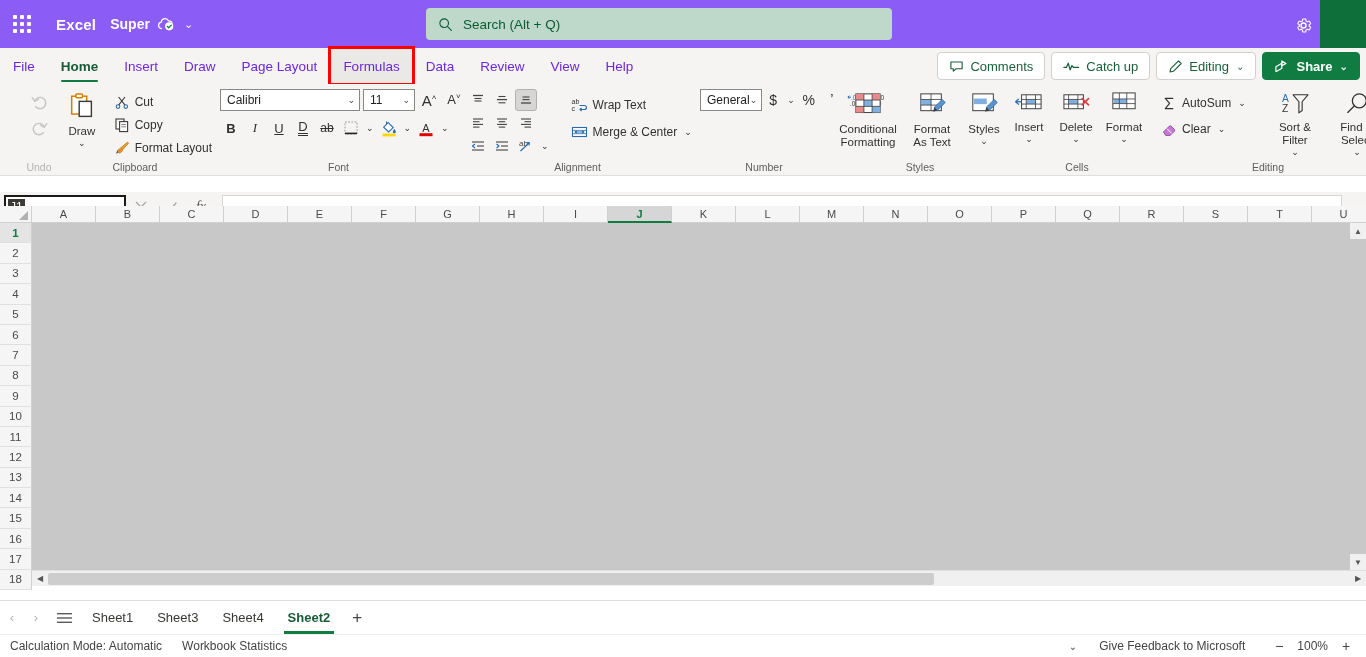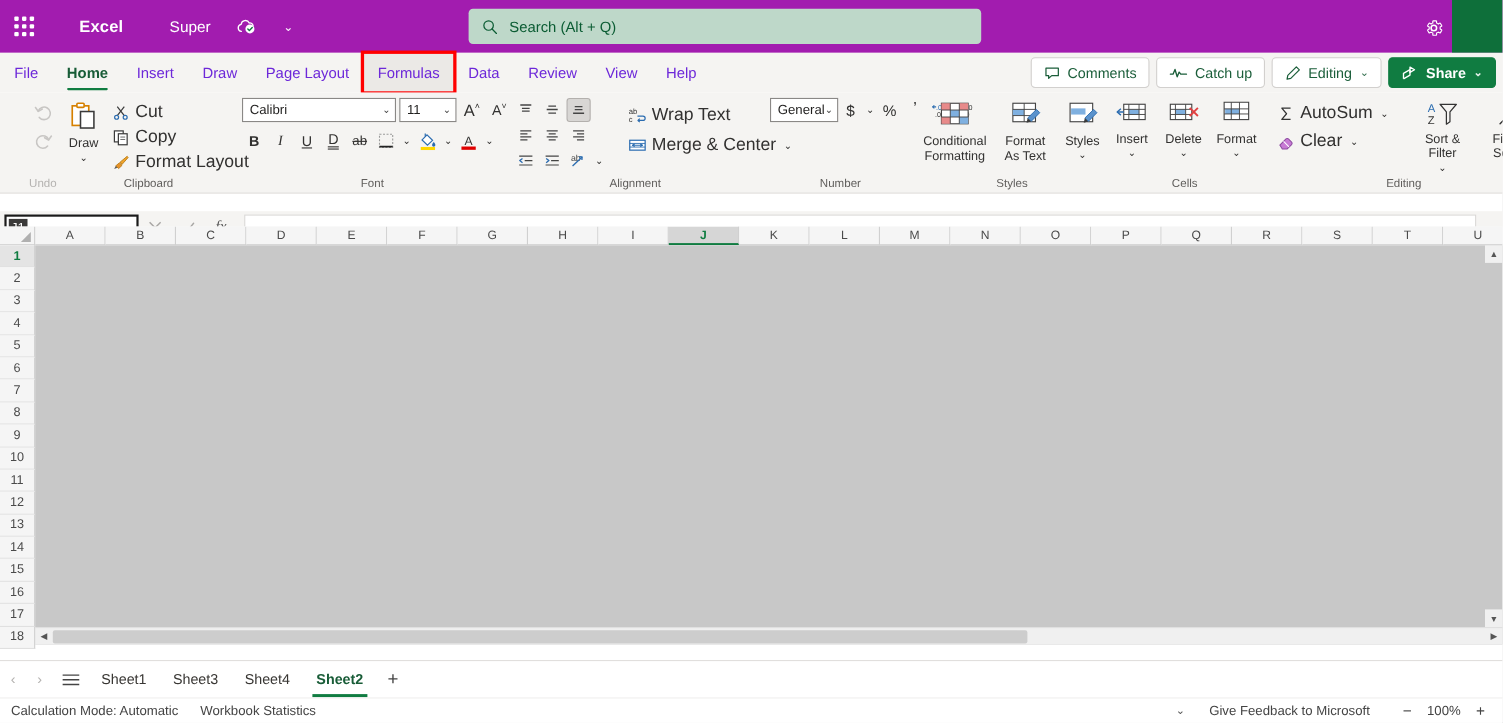--- a/index.html
+++ b/index.html
@@ -9,42 +9,42 @@
     overflow: hidden;
     font-family: "Liberation Sans", sans-serif;
     background: #ffffff;
     -webkit-font-smoothing: antialiased;
   }
   .app { position: relative; width: 1366px; height: 657px; }
 
   
   .titlebar {
     position: absolute; left: 0; top: 0; width: 1366px; height: 48px;
-    background: #a21caf;
-    display: flex; align-items: center; gap: 16px;
+    background: #8b5cf6;
+    display: flex; align-items: center;
   }
   .titlebar-right-cap {
     position: absolute; right: 0; top: 0; width: 46px; height: 48px;
     background: #0e6f3a;
   }
   .waffle {
     width: 44px; height: 48px; display: flex; align-items: center; justify-content: center;
     cursor: pointer;
   }
   .waffle-grid {
     display: grid; grid-template-columns: repeat(3, 4px); grid-template-rows: repeat(3, 4px);
     gap: 3px;
   }
   .waffle-grid i { display: block; width: 4px; height: 4px; background: #fff; border-radius: 1px; }
   .app-name {
     color: #fff; font-size: 15px; font-weight: bold; margin-left: 12px; letter-spacing: .2px;
     cursor: pointer;
   }
   .doc-name {
-    color: #fff; font-size: 14px; margin-left: 26px; cursor: pointer;
+    color: #fff; font-size: 14px; margin-left: 14px; cursor: pointer; font-weight: bold;
   }
   .autosave-cloud { margin-left: 7px; display: inline-flex; align-items: center; cursor: pointer; }
   .chev-title { color: #fff; margin-left: 9px; font-size: 11px; cursor: pointer; opacity: .95; }
   .searchbox {
     position: absolute; left: 426px; top: 8px; width: 466px; height: 32px;
     background: #bed8c9; border-radius: 4px;
     display: flex; align-items: center; padding: 0 12px;
     cursor: text;
   }
   .searchbox .sicon { margin-right: 10px; display: flex; }
@@ -105,21 +105,21 @@
   }
   .sep { width: 1px; background: #e1dfdd; margin: 6px 0 20px 0; align-self: stretch; }
 
   .bigbtn {
     display: flex; flex-direction: column; align-items: center; justify-content: flex-start;
     padding: 3px 6px 0 6px; cursor: pointer; border-radius: 3px; min-width: 44px;
   }
   .bigbtn .lbl { font-size: 11.5px; color: #323130; text-align: center; line-height: 13px; margin-top: 3px; }
   .bigbtn .cv { font-size: 9px; color: #323130; line-height: 10px; }
   .smallrow { display: flex; align-items: center; gap: 5px; height: 22px; padding: 0 4px; cursor: pointer; border-radius: 3px; }
-  .smallrow .lbl { font-size: 16px; color: #323130; white-space: nowrap; }
+  .smallrow .lbl { font-size: 12px; color: #323130; white-space: nowrap; }
   .iconbtn {
     width: 22px; height: 22px; display: flex; align-items: center; justify-content: center;
     cursor: pointer; border-radius: 3px;
   }
   .iconbtn.sel { background: #d8d6d4; border: 1px solid #b3b0ad; }
   .cvsm { font-size: 9px; color: #323130; cursor: pointer; padding: 0 2px; }
 
   
   .undo-group { width: 42px; align-items: center; margin-left: 24px; }
   .undo-ic { width: 30px; height: 26px; display: flex; align-items: center; justify-content: center; }

